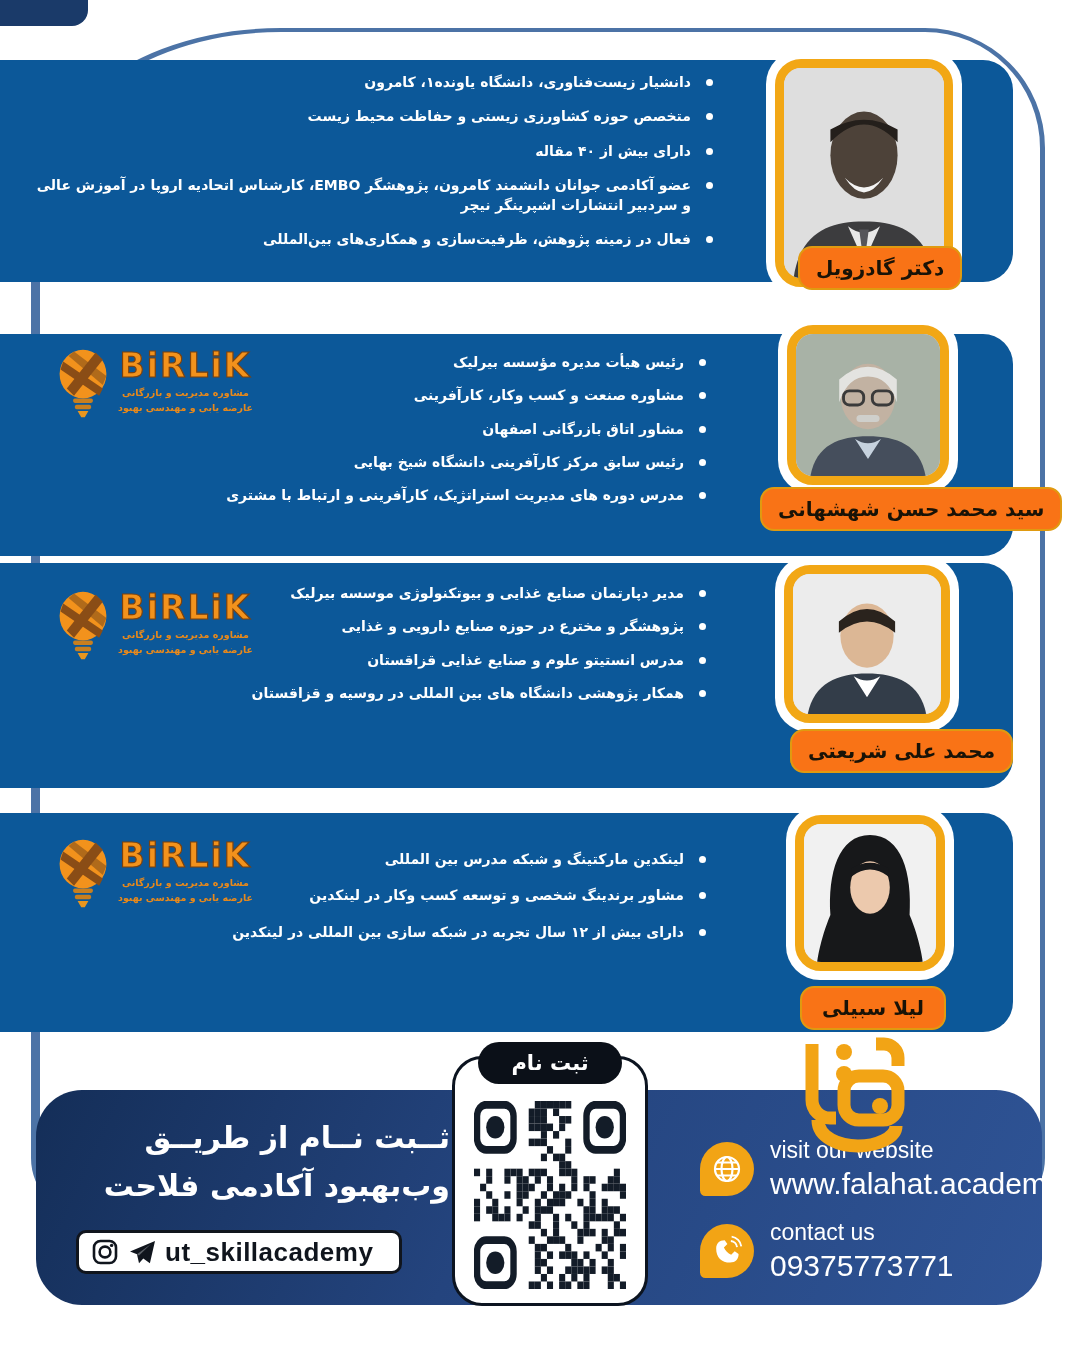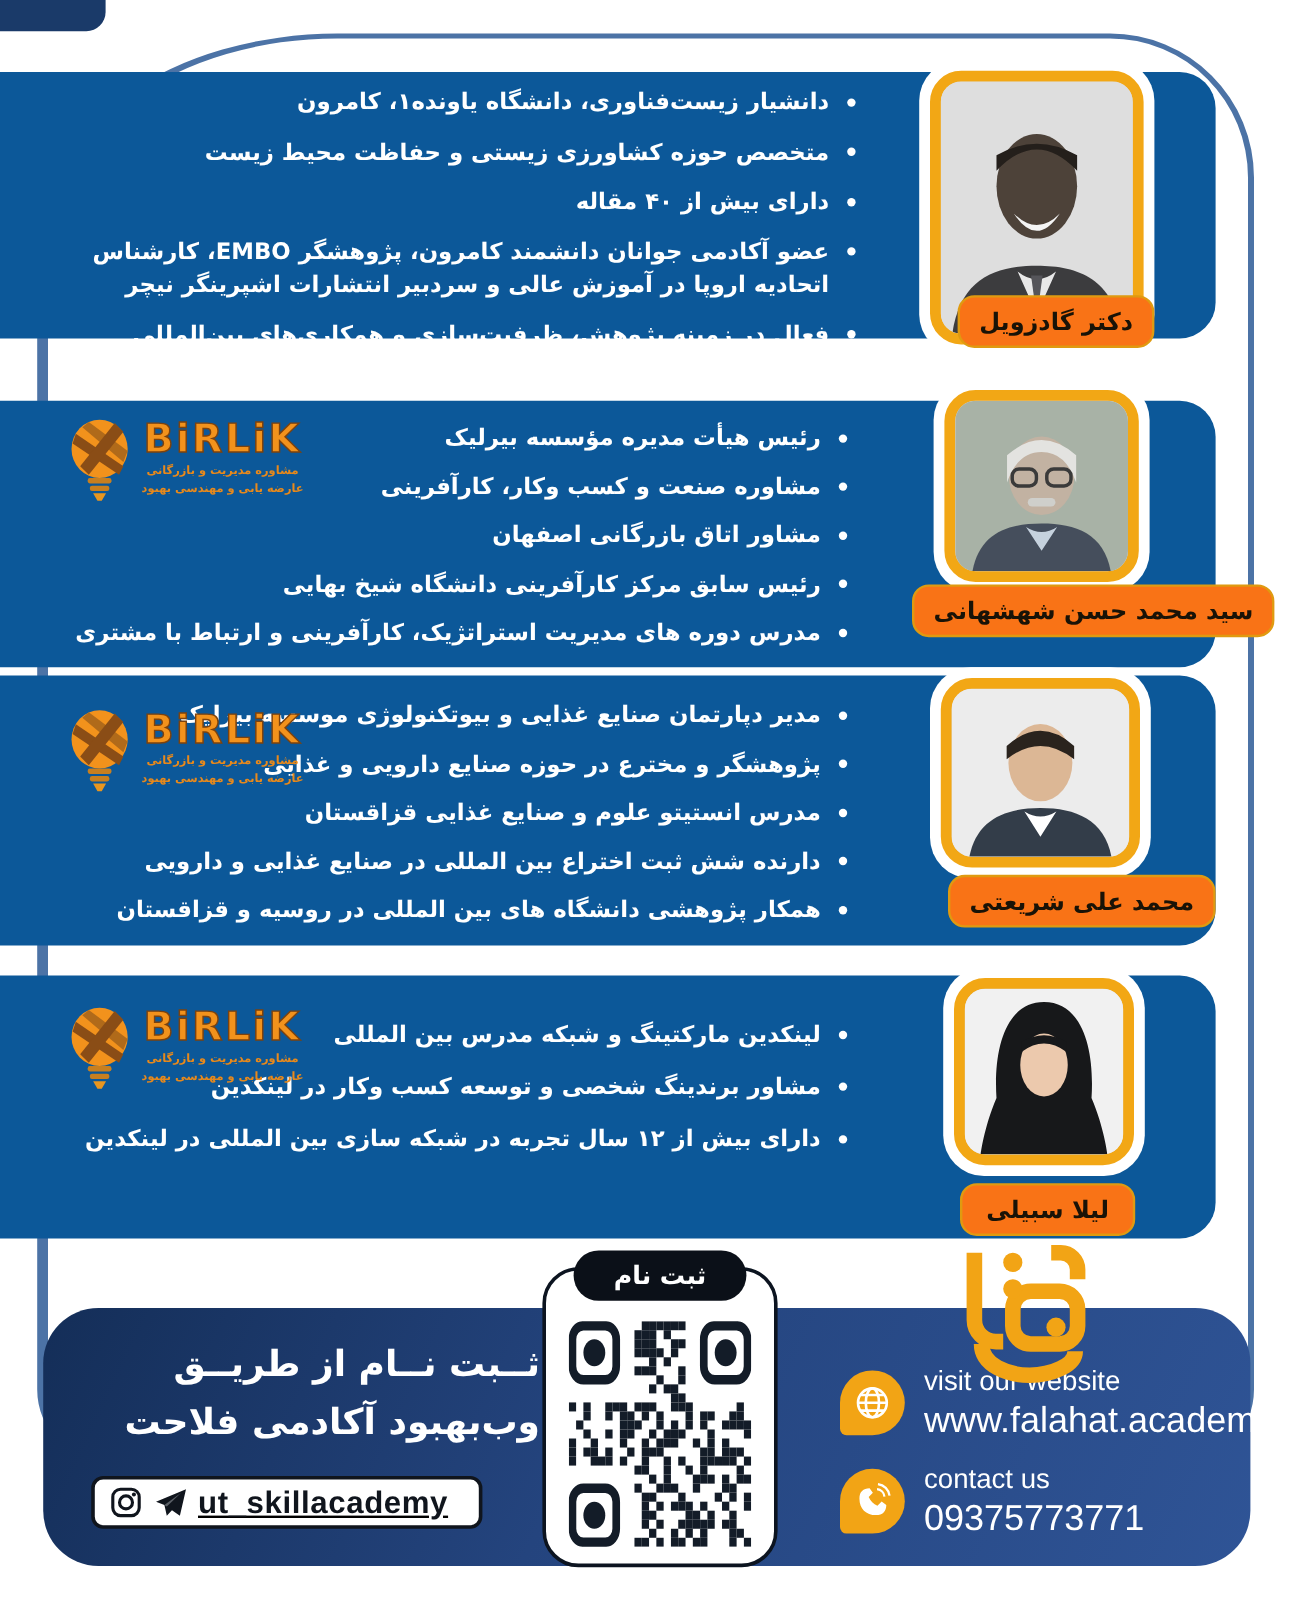--- a/index.html
+++ b/index.html
@@ -15,21 +15,21 @@
 
   
   .panel{position:absolute;left:0;width:1013px;background:#0c5899;border-radius:0 30px 30px 0;z-index:1;}
   .p1{top:60px;height:222px}
   .p2{top:334px;height:222px}
   .p3{top:563px;height:225px}
   .p4{top:813px;height:219px}
 
   .bullets{position:absolute;left:30px;right:305px;direction:rtl;list-style:none;margin:0;padding:0;}
   .bullets li{position:relative;padding-right:24px;margin-bottom:13px;color:#fff;font-weight:bold;
-              font-size:19px;line-height:1.45;text-align:right;}
+              font-size:14px;line-height:1.45;text-align:right;}
   .bullets li::before{content:"";position:absolute;right:2px;top:0.5em;width:7px;height:7px;
               border-radius:50%;background:#fff;}
   .p1 .bullets{top:12px;right:298px}
   .p1 .bullets li{margin-bottom:14px}
   .p2 .bullets{top:18px}
   .p3 .bullets{top:20px}
   .p4 .bullets{top:36px}
   .p4 .bullets li{margin-bottom:16px}
 
   
@@ -59,21 +59,21 @@
   .brand-tag{font-size:9.5px;color:#E8891B;font-weight:bold;margin-top:2px;direction:rtl;
              text-align:center;line-height:1.55;}
 
   
   .footer{position:absolute;left:36px;top:1090px;width:1006px;height:215px;border-radius:46px;
           background:linear-gradient(115deg,#142e58 0%,#24447e 45%,#2f5496 100%);z-index:2;}
   .reg-head{position:absolute;left:28px;top:24px;width:386px;color:#fff;direction:rtl;text-align:right;
             font-weight:bold;font-size:30px;line-height:1.6;}
   .social{position:absolute;left:40px;top:140px;width:326px;height:44px;background:#fff;
           border:3px solid #10151d;border-radius:10px;display:flex;align-items:center;gap:8px;
-          padding:0 12px;box-sizing:border-box;text-decoration:underline;}
+          padding:0 12px;box-sizing:border-box;}
   .social-handle{font-family:"Liberation Sans",sans-serif;font-weight:bold;font-size:26px;
           color:#10151d;letter-spacing:.5px;}
 
   .qr-card{position:absolute;left:452px;top:1056px;width:196px;height:250px;background:#fff;
            border:3px solid #0c1420;border-radius:30px;z-index:3;box-sizing:border-box;
            display:flex;align-items:flex-end;justify-content:center;padding-bottom:10px;}
   .qr-label{position:absolute;left:478px;top:1042px;width:144px;height:42px;background:#0b1018;
             border-radius:21px;color:#fff;display:flex;align-items:center;justify-content:center;
             font-size:21px;font-weight:bold;z-index:4;direction:rtl;}
 
@@ -160,21 +160,20 @@
       </svg>
     </div>
   </div>
   <div class="badge b2">سید محمد حسن شهشهانی</div>
 
   <div class="panel p3">
     <ul class="bullets">
       <li>مدیر دپارتمان صنایع غذایی و بیوتکنولوژی موسسه بیرلیک</li>
       <li>پژوهشگر و مخترع در حوزه صنایع دارویی و غذایی</li>
       <li>مدرس انستیتو علوم و صنایع غذایی قزاقستان</li>
-      <li>دارنده شش ثبت اختراع بین المللی در صنایع غذایی و دارویی</li>
       <li>همکار پژوهشی دانشگاه های بین المللی در روسیه و قزاقستان</li>
     </ul>
   </div>
   <div class="brand l3">
     <svg class="bulb" viewBox="0 0 60 78">
       <ellipse cx="30" cy="28" rx="26" ry="27" fill="#F2921C"></ellipse>
       <path d="M8 14 L52 44 L48 52 L5 23 Z" fill="#8a4d16"></path>
       <path d="M20 3 L56 30 L52 40 L14 8 Z" fill="#b06a1a"></path>
       <path d="M44 4 L12 44 L20 52 L52 12 Z" fill="#8a4d16"></path>
       <rect x="19" y="55" width="22" height="5" rx="2" fill="#c87f1f"></rect>

